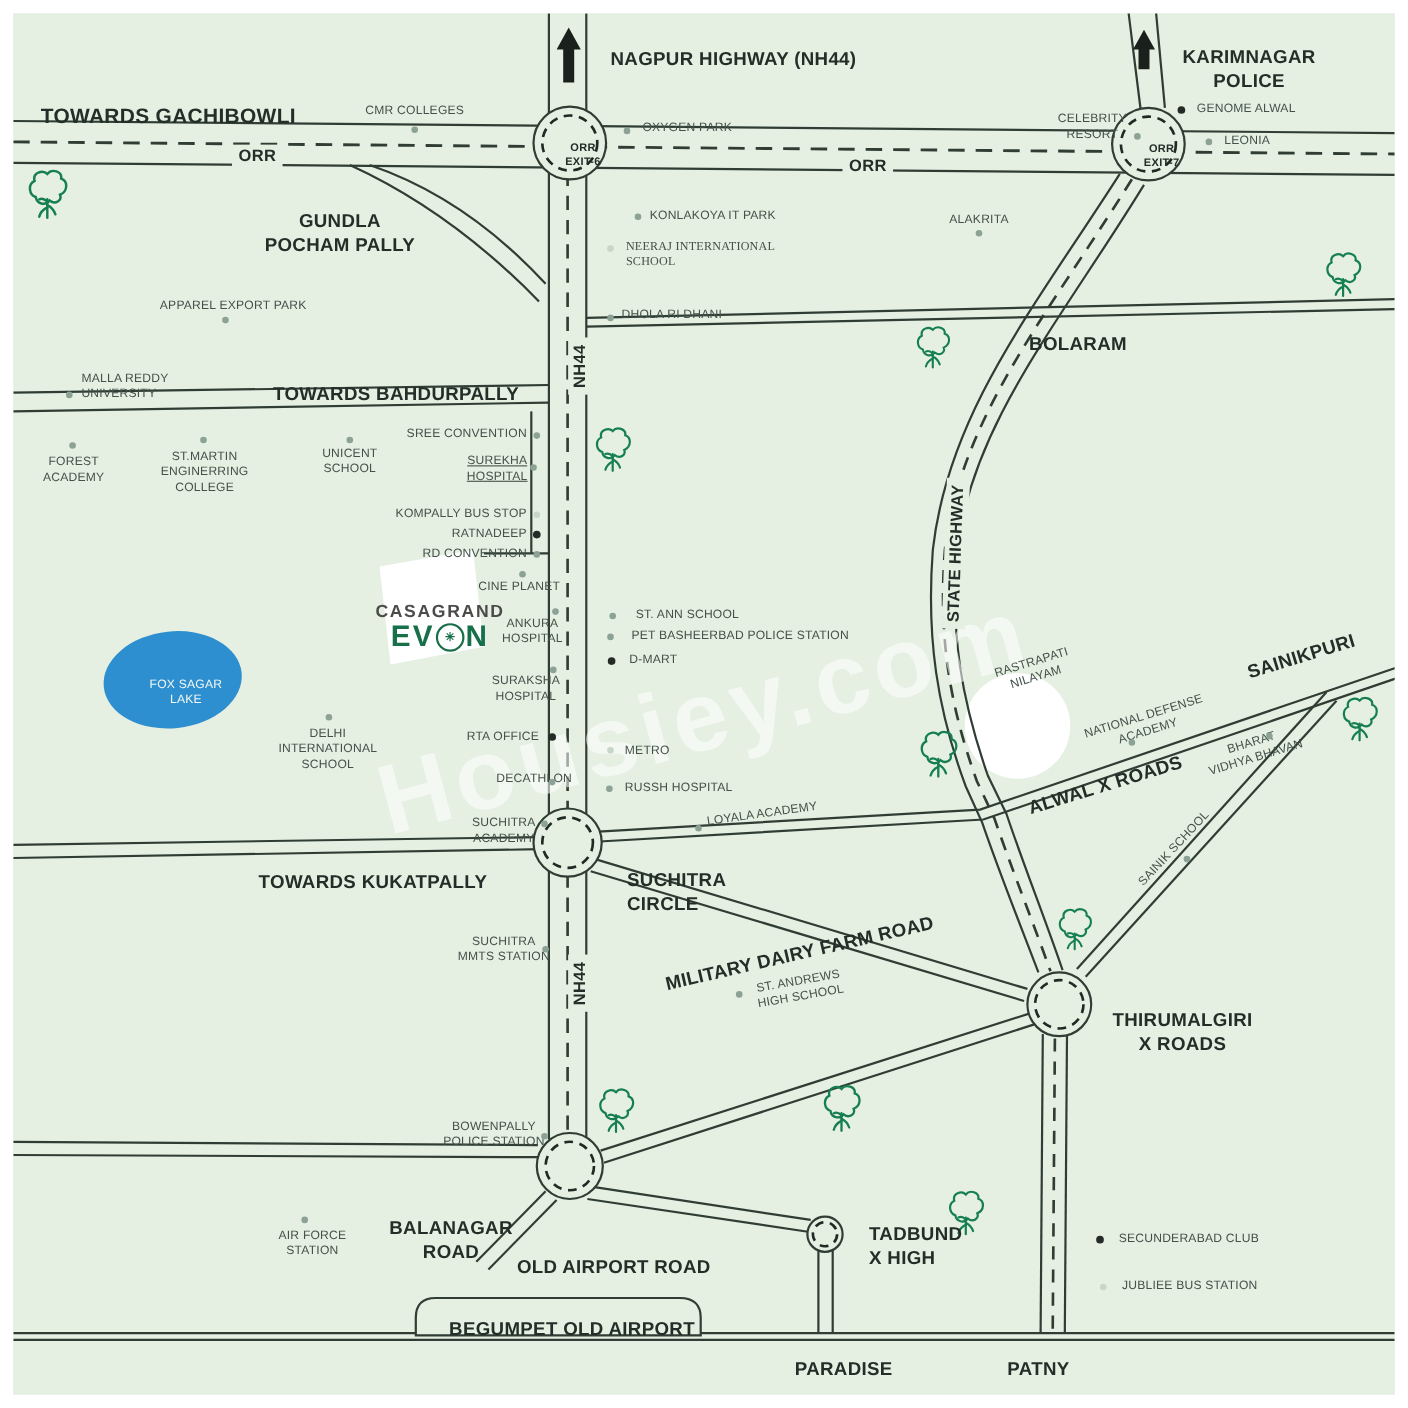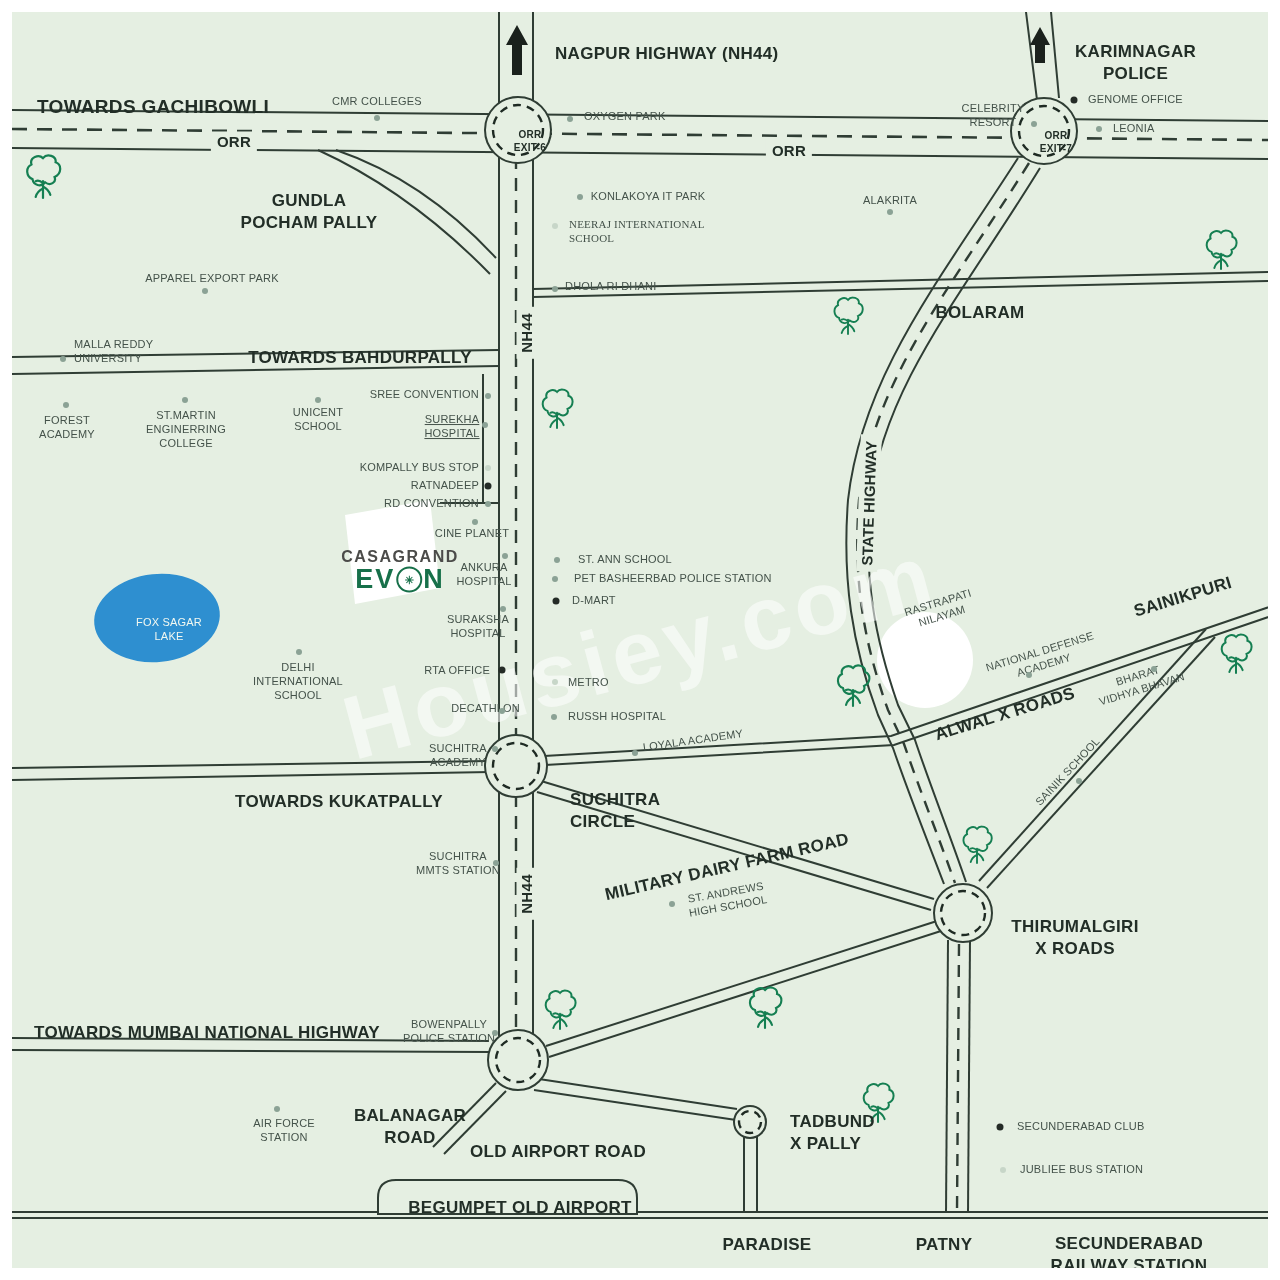--- a/index.html
+++ b/index.html
@@ -209,21 +209,21 @@
           <span class="ln">CMR COLLEGES</span>
         </div>
         <div class="lbl" style="left: 572px; top: 105px; font-size: 11px; transform: translate(0px, -50%);">
           <span class="ln">OXYGEN PARK</span>
         </div>
         <div class="lbl" style="left: 981px; top: 104px; font-size: 11px; transform: translate(-50%, -50%);">
           <span class="ln">CELEBRITY</span>
           <span class="ln">RESORT</span>
         </div>
         <div class="lbl" style="left: 1076px; top: 88px; font-size: 11px; transform: translate(0px, -50%);">
-          <span class="ln">GENOME OFFICE</span>
+          <span class="ln">GENOME ALWAL</span>
         </div>
         <div class="lbl" style="left: 1101px; top: 117px; font-size: 11px; transform: translate(0px, -50%);">
           <span class="ln">LEONIA</span>
         </div>
         <div class="lbl" style="left: 636px; top: 185px; font-size: 11px; transform: translate(-50%, -50%);">
           <span class="ln">KONLAKOYA IT PARK</span>
         </div>
         <div class="lbl" style="left: 557px; top: 220px; font-size: 11px; text-align: left; transform: translate(0px, -50%); font-family: Liberation Serif, serif;">
           <span class="ln">NEERAJ INTERNATIONAL</span>
           <span class="ln">SCHOOL</span>
@@ -358,56 +358,49 @@
           <span class="ln">SAINIK SCHOOL</span>
         </div>
         <div class="lbl b" style="left: 1063px; top: 926px; font-size: 17px; transform: translate(-50%, -50%);">
           <span class="ln">THIRUMALGIRI</span>
           <span class="ln">X ROADS</span>
         </div>
         <div class="lbl" style="left: 437px; top: 1020px; font-size: 11px; transform: translate(-50%, -50%);">
           <span class="ln">BOWENPALLY</span>
           <span class="ln">POLICE STATION</span>
         </div>
-        <div class="lbl b" style="left: 22px; top: 1021px; font-size: 17px; transform: translate(0px, -50%);">
-          <span class="ln">TOWARDS MUMBAI NATIONAL HIGHWAY</span>
-        </div>
         <div class="lbl" style="left: 272px; top: 1119px; font-size: 11px; transform: translate(-50%, -50%);">
           <span class="ln">AIR FORCE</span>
           <span class="ln">STATION</span>
         </div>
         <div class="lbl b" style="left: 398px; top: 1115px; font-size: 17px; transform: translate(-50%, -50%);">
           <span class="ln">BALANAGAR</span>
           <span class="ln">ROAD</span>
         </div>
         <div class="lbl b" style="left: 546px; top: 1140px; font-size: 17px; transform: translate(-50%, -50%);">
           <span class="ln">OLD AIRPORT ROAD</span>
         </div>
         <div class="lbl b" style="left: 778px; top: 1121px; font-size: 17px; text-align: left; transform: translate(0px, -50%);">
           <span class="ln">TADBUND</span>
-          <span class="ln">X PALLY</span>
+          <span class="ln">X HIGH</span>
         </div>
         <div class="lbl b" style="left: 508px; top: 1196px; font-size: 17px; transform: translate(-50%, -50%);">
           <span class="ln">BEGUMPET OLD AIRPORT</span>
         </div>
         <div class="lbl" style="left: 1005px; top: 1115px; font-size: 11px; transform: translate(0px, -50%);">
           <span class="ln">SECUNDERABAD CLUB</span>
         </div>
         <div class="lbl" style="left: 1008px; top: 1158px; font-size: 11px; transform: translate(0px, -50%);">
           <span class="ln">JUBLIEE BUS STATION</span>
         </div>
         <div class="lbl b" style="left: 755px; top: 1233px; font-size: 17px; transform: translate(-50%, -50%);">
           <span class="ln">PARADISE</span>
         </div>
         <div class="lbl b" style="left: 932px; top: 1233px; font-size: 17px; transform: translate(-50%, -50%);">
           <span class="ln">PATNY</span>
-        </div>
-        <div class="lbl b" style="left: 1117px; top: 1243px; font-size: 17px; transform: translate(-50%, -50%);">
-          <span class="ln">SECUNDERABAD</span>
-          <span class="ln">RAILWAY STATION</span>
         </div>
         <div class="dot" style="height: 6px; width: 6px; background: rgb(139, 162, 149); left: 365px; top: 106px; transform: translate(-50%, -50%);"></div>
         <div class="dot" style="height: 6px; width: 6px; background: rgb(139, 162, 149); left: 558px; top: 107px; transform: translate(-50%, -50%);"></div>
         <div class="dot" style="height: 6px; width: 6px; background: rgb(139, 162, 149); left: 1022px; top: 112px; transform: translate(-50%, -50%);"></div>
         <div class="dot" style="height: 7px; width: 7px; background: rgb(36, 43, 38); left: 1062px; top: 88px; transform: translate(-50%, -50%);"></div>
         <div class="dot" style="height: 6px; width: 6px; background: rgb(139, 162, 149); left: 1087px; top: 117px; transform: translate(-50%, -50%);"></div>
         <div class="dot" style="height: 6px; width: 6px; background: rgb(139, 162, 149); left: 568px; top: 185px; transform: translate(-50%, -50%);"></div>
         <div class="dot" style="height: 6px; width: 6px; background: rgb(199, 214, 200); left: 543px; top: 214px; transform: translate(-50%, -50%);"></div>
         <div class="dot" style="height: 6px; width: 6px; background: rgb(139, 162, 149); left: 878px; top: 200px; transform: translate(-50%, -50%);"></div>
         <div class="dot" style="height: 6px; width: 6px; background: rgb(139, 162, 149); left: 543px; top: 277px; transform: translate(-50%, -50%);"></div>

